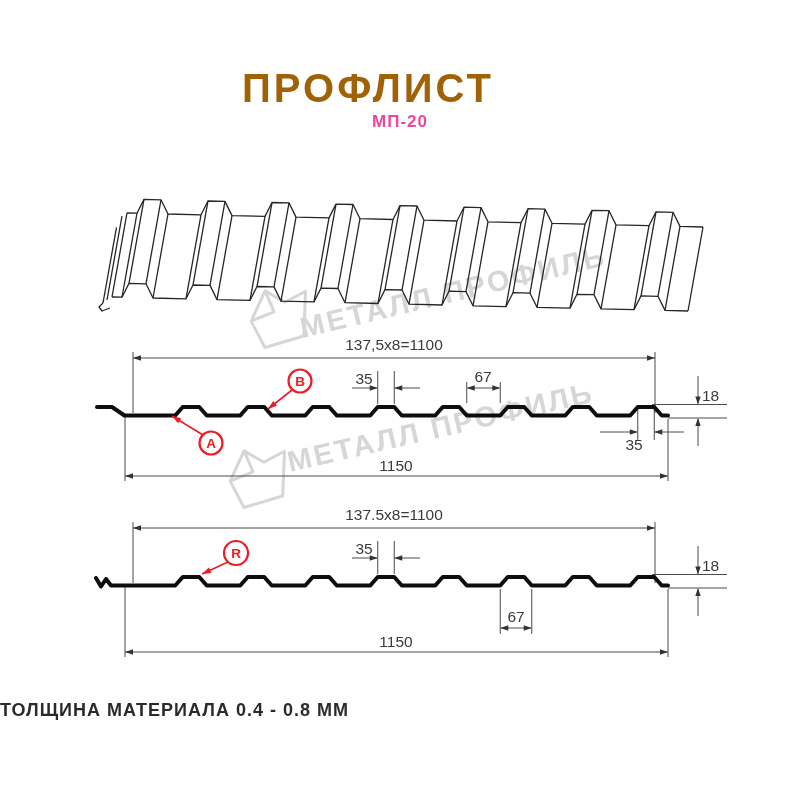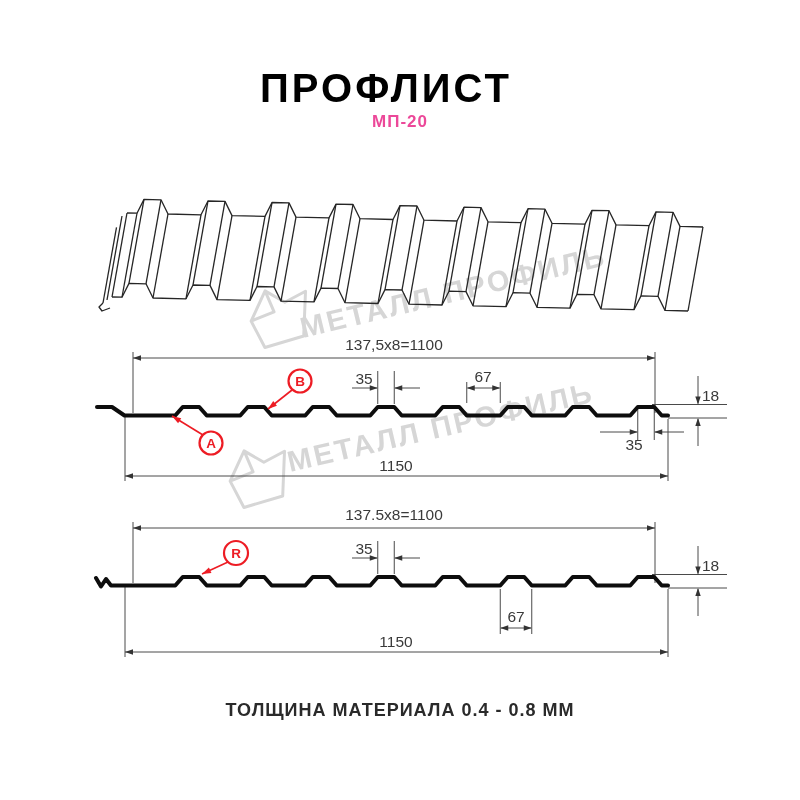--- a/index.html
+++ b/index.html
@@ -2,28 +2,28 @@
 <html><head>
 <meta charset="utf-8">
 <style>
   html,body{margin:0;padding:0;background:#ffffff;}
   .stage{
     position:relative;width:800px;height:800px;background:#ffffff;overflow:hidden;
     font-family:"Liberation Sans","DejaVu Sans",sans-serif;
   }
   .title{
     position:absolute;top:66px;left:0;width:736px;text-align:center;
-    font-size:40px;font-weight:800;letter-spacing:3px;color:#000000;padding-left:18px;
+    font-size:40px;font-weight:800;letter-spacing:3px;color:#a16207;
   }
   .subtitle{
     position:absolute;top:112px;left:0;width:800px;text-align:center;
     font-size:17px;font-weight:600;letter-spacing:1px;color:#ec4899;
   }
   .caption{
-    position:absolute;top:700px;left:0;width:800px;text-align:center;
+    position:absolute;top:700px;left:0;width:800px;
     font-size:18px;font-weight:600;letter-spacing:1px;color:#2a2a2a;
   }
   svg{position:absolute;top:0;left:0;}
   .dim{font-size:15.5px;fill:#3a3a3a;font-family:"Liberation Sans","DejaVu Sans",sans-serif;}
   .mid{text-anchor:middle;}
   .thin{stroke:#4a4a4a;stroke-width:1;fill:none;}
   .arr{fill:#333;stroke:none;}
   .prof{stroke:#0d0d0d;stroke-width:4;fill:none;stroke-linejoin:round;stroke-linecap:round;}
   .p3d{stroke:#262626;stroke-width:1.3;fill:none;stroke-linejoin:round;}
   .red{stroke:#ed1c24;stroke-width:2.2;fill:none;}

